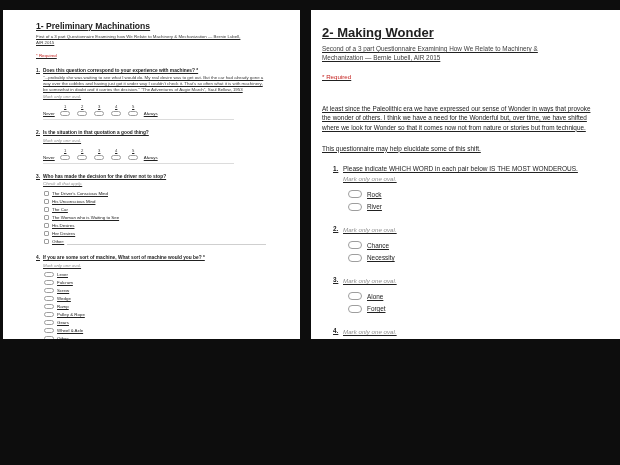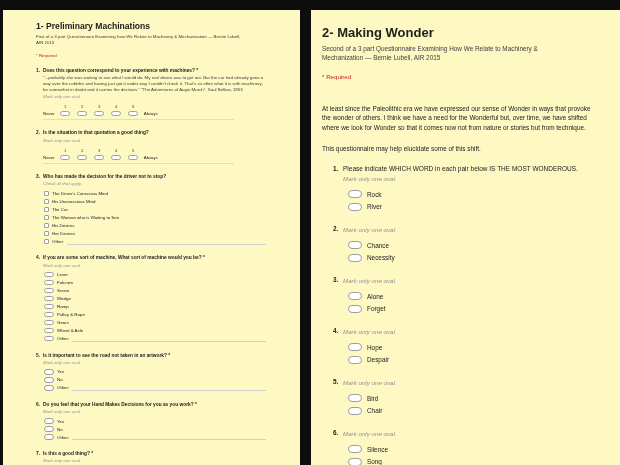--- a/index.html
+++ b/index.html
@@ -4,22 +4,22 @@
 <style>
   html,body{margin:0;padding:0;}
   body{
     width:620px;height:465px;overflow:hidden;
     background:#0d0d0d;
     font-family:"Liberation Sans", sans-serif;
     color:#212121;
     position:relative;
   }
   .page{
-    position:absolute;top:10px;height:455px;background:#fef9c3;
-    overflow:hidden;box-sizing:border-box;
+    position:absolute;top:10px;height:329px;background:#ffffff;
+    overflow:hidden;box-sizing:border-box;text-decoration:underline;
   }
   #left-page{left:3px;width:297px;padding:11px 24px 6px 33px;}
   #right-page{left:311px;width:309px;padding:15px 20px 11px 11px;}
 
   .req{color:#c5221f;}
   .q-row{display:flex;}
   .q-num{flex:0 0 auto;}
   .q-main{flex:1 1 auto;min-width:0;}
   .q-hint{font-style:italic;color:#8f8f8f;}
   .oval{display:inline-block;border:1px solid #9e9e9e;border-radius:50px;background:#fff;box-sizing:border-box;flex:0 0 auto;}

